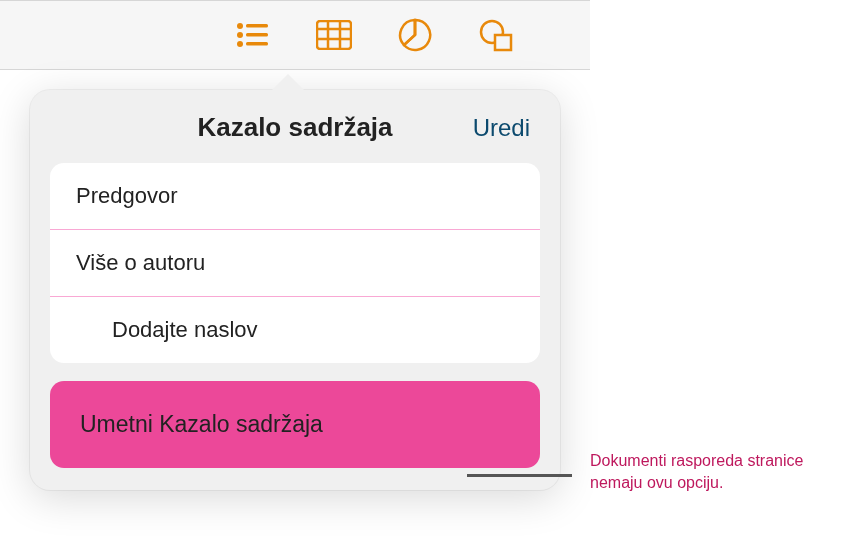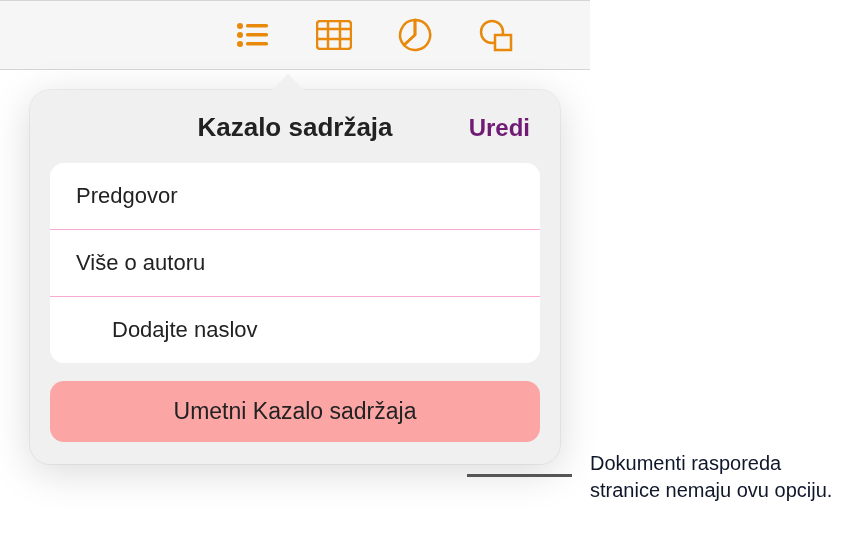--- a/index.html
+++ b/index.html
@@ -67,66 +67,65 @@
     .popover-title {
       font-size: 26px;
       font-weight: 600;
       color: #222;
     }
     .popover-edit {
       position: absolute;
       right: 30px;
       top: 24px;
       font-size: 24px;
-      font-weight: 700;
-      color: #701a75;
+      font-weight: 400;
+      color: #0c4a6e;
     }
     .toc-list {
       background: #fff;
       margin: 0 20px 18px;
       border-radius: 14px;
       overflow: hidden;
     }
     .toc-item {
       padding: 20px 26px;
       font-size: 22px;
       color: #222;
       border-bottom: 1px solid #f9a8d4;
     }
     .toc-item:last-child {
       border-bottom: none;
     }
     .toc-item.indent {
       padding-left: 62px;
     }
     .insert-button {
-      background: #fca5a5;
+      background: #ec4899;
       margin: 0 20px 22px;
       border-radius: 14px;
-      text-align: center;
-      padding: 17px;
+      padding: 30px;
       font-size: 23px;
       color: #222;
     }
     .callout-line {
       position: absolute;
       top: 474px;
       left: 467px;
       width: 105px;
       height: 3px;
       background: #555;
     }
     .callout-text {
       position: absolute;
       top: 450px;
       left: 590px;
       width: 260px;
-      font-size: 20px;
+      font-size: 16px;
       line-height: 1.35;
-      color: #0f172a;
+      color: #be185d;
     }
   </style>
 </head>
 <body>
 
 <div class="toolbar">
   <span class="toolbar-icon">
     <svg width="34" height="26" viewBox="0 0 34 26">
       <circle cx="4" cy="4" r="3" fill="#e8890b"></circle>
       <rect x="10" y="2" width="22" height="3.5" rx="1.5" fill="#e8890b"></rect>

